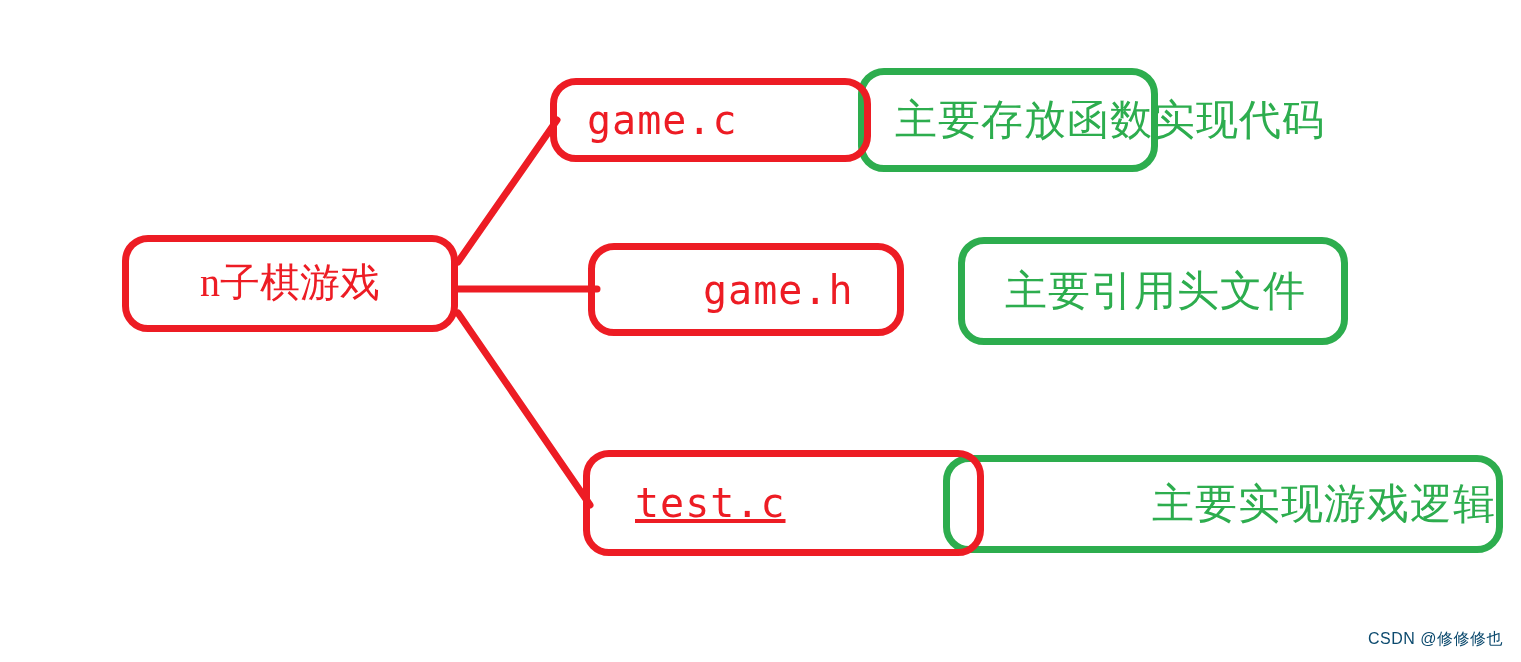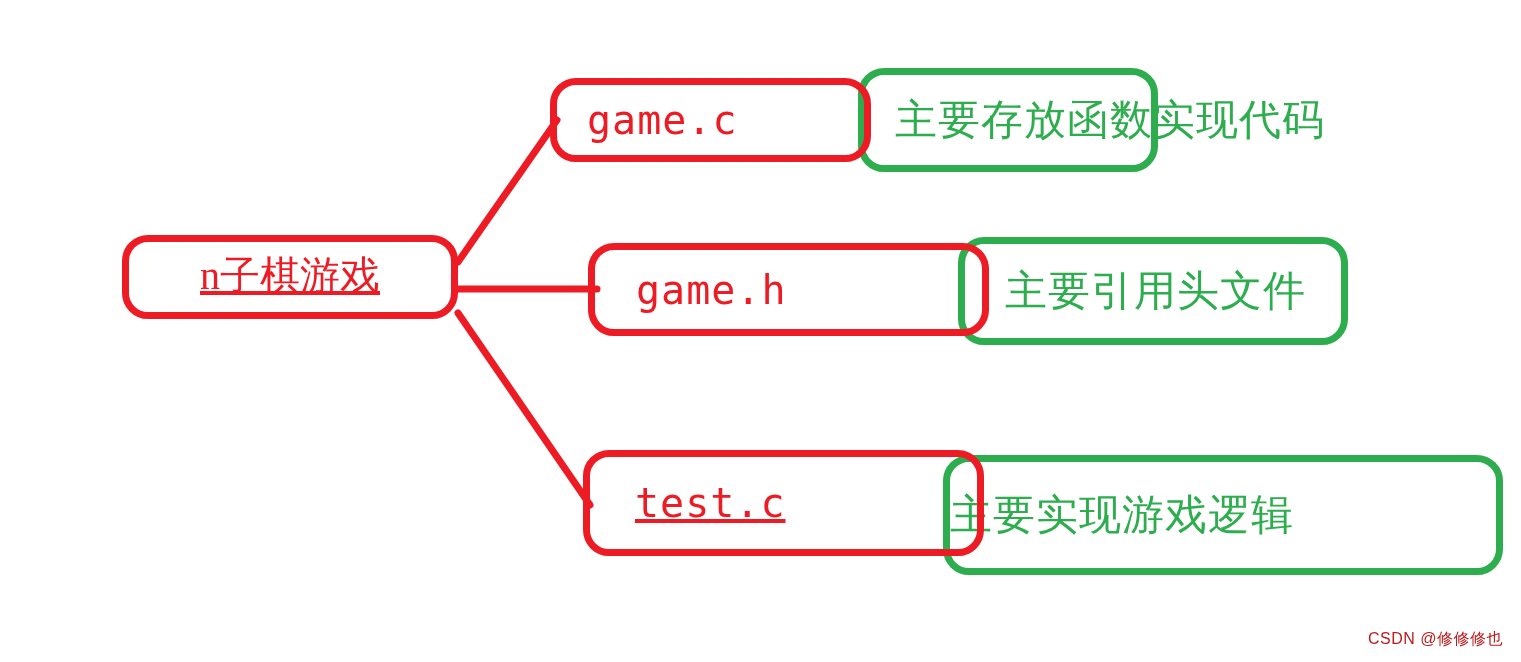--- a/index.html
+++ b/index.html
@@ -49,23 +49,22 @@
     z-index: 2;
   }
   .node-label {
     display: block;
   }
   
   #root-node {
     left: 122px;
     top: 235px;
     width: 336px;
-    height: 84px;
+    height: 97px;
     justify-content: center;
-    text-decoration: underline;
   }
   #root-node .node-label {
     font-size: 40px;
     line-height: 1;
     letter-spacing: 0px;
     padding-bottom: 2px;
   }
   
   .file-label {
     font-family: "DejaVu Sans Mono", "Liberation Mono", monospace;
@@ -95,23 +94,23 @@
     padding-left: 30px;
   }
   #desc-node-1 .desc-label {
     
     overflow: visible;
   }
   
   #file-node-2 {
     left: 588px;
     top: 243px;
-    width: 401px;
+    width: 316px;
     height: 93px;
-    padding-left: 41px;
+    padding-left: 108px;
   }
   #desc-node-2 {
     left: 958px;
     top: 237px;
     width: 390px;
     height: 108px;
     padding-left: 40px;
   }
   
   #file-node-3 {
@@ -119,21 +118,23 @@
     top: 450px;
     width: 401px;
     height: 106px;
     padding-left: 45px;
     text-decoration: underline;
   }
   #desc-node-3 {
     left: 943px;
     top: 455px;
     width: 560px;
-    height: 120px;
+    height: 98px;
+    padding-left: 52px;
+    justify-content: flex-end;
   }
   
   #watermark {
     position: absolute;
     right: 18px;
     bottom: 12px;
     font-family: "Liberation Sans", "DejaVu Sans", sans-serif;
     font-size: 16px;
     color: #d2d2d2;
     letter-spacing: 0.5px;
@@ -173,15 +174,15 @@
     <span class="node-label desc-label">主要引用头文件</span>
   </div>
 
   <div class="node red" id="file-node-3">
     <span class="node-label file-label">test.c</span>
   </div>
   <div class="node green" id="desc-node-3">
     <span class="node-label desc-label">主要实现游戏逻辑</span>
   </div>
 
-  <div id="watermark" style="color: #b91c1c;">CSDN @修修修也</div>
+  <div id="watermark" style="color: #0c4a6e;">CSDN @修修修也</div>
 
 </div>
 
 </body></html>

